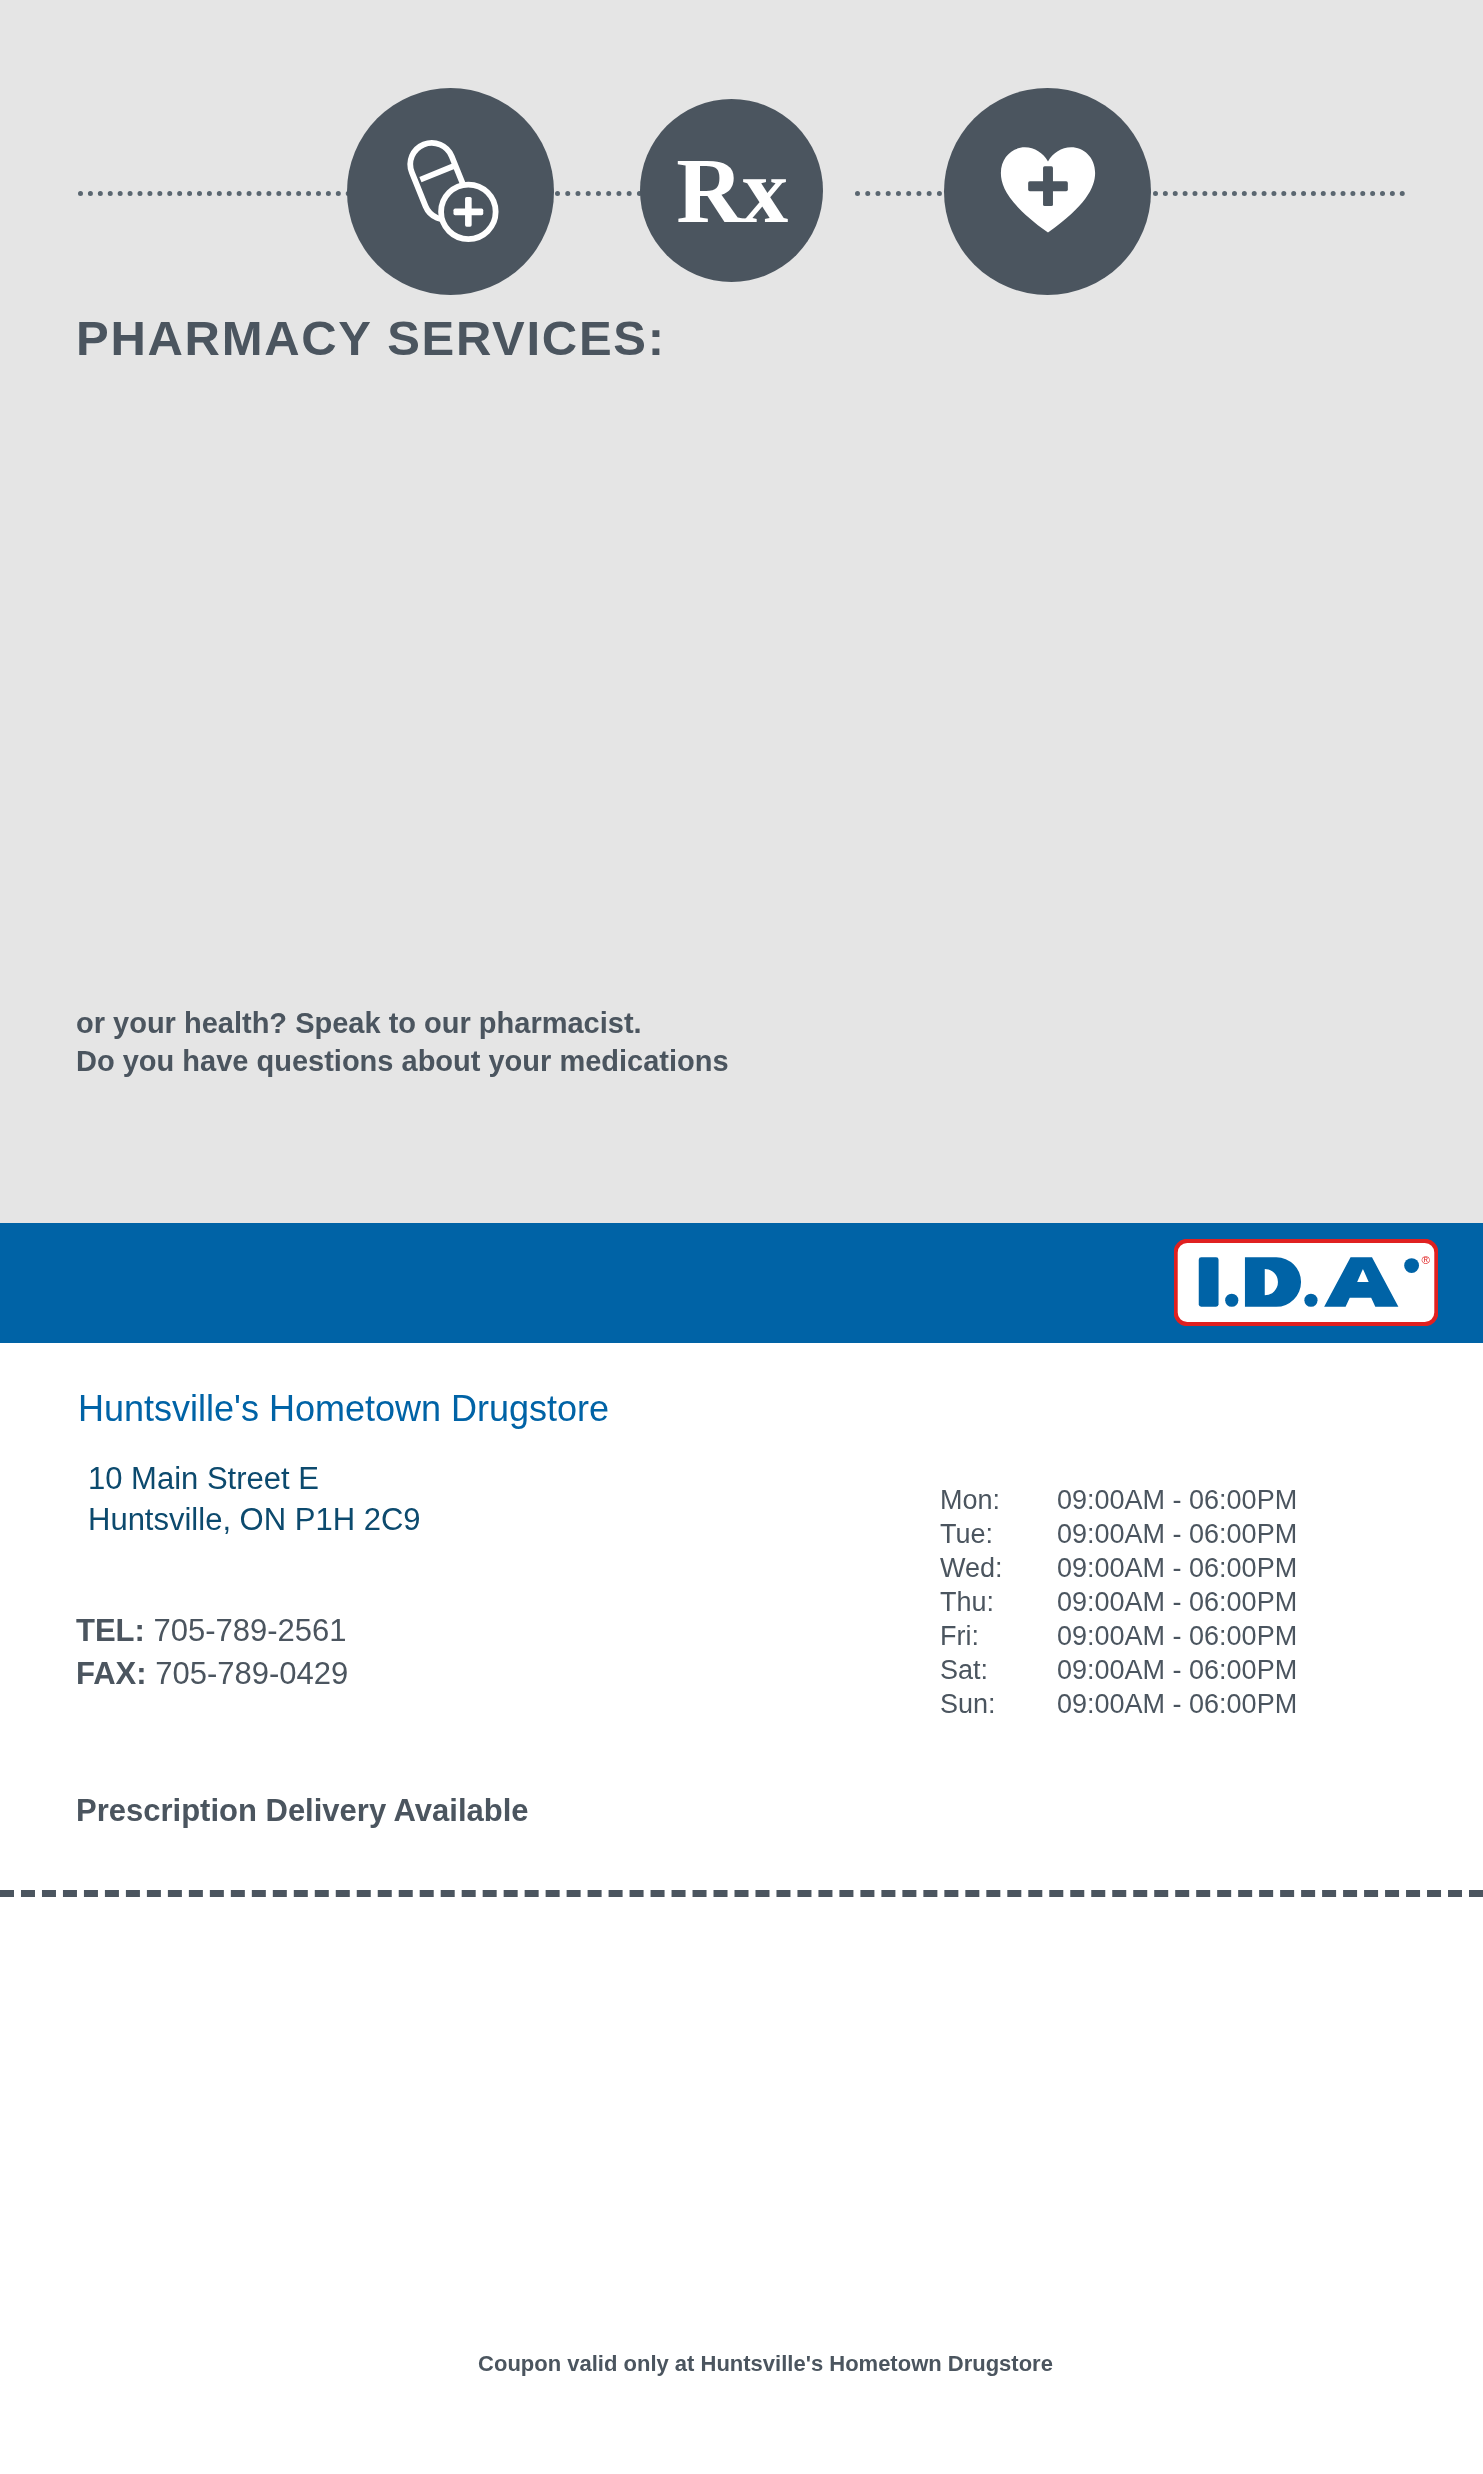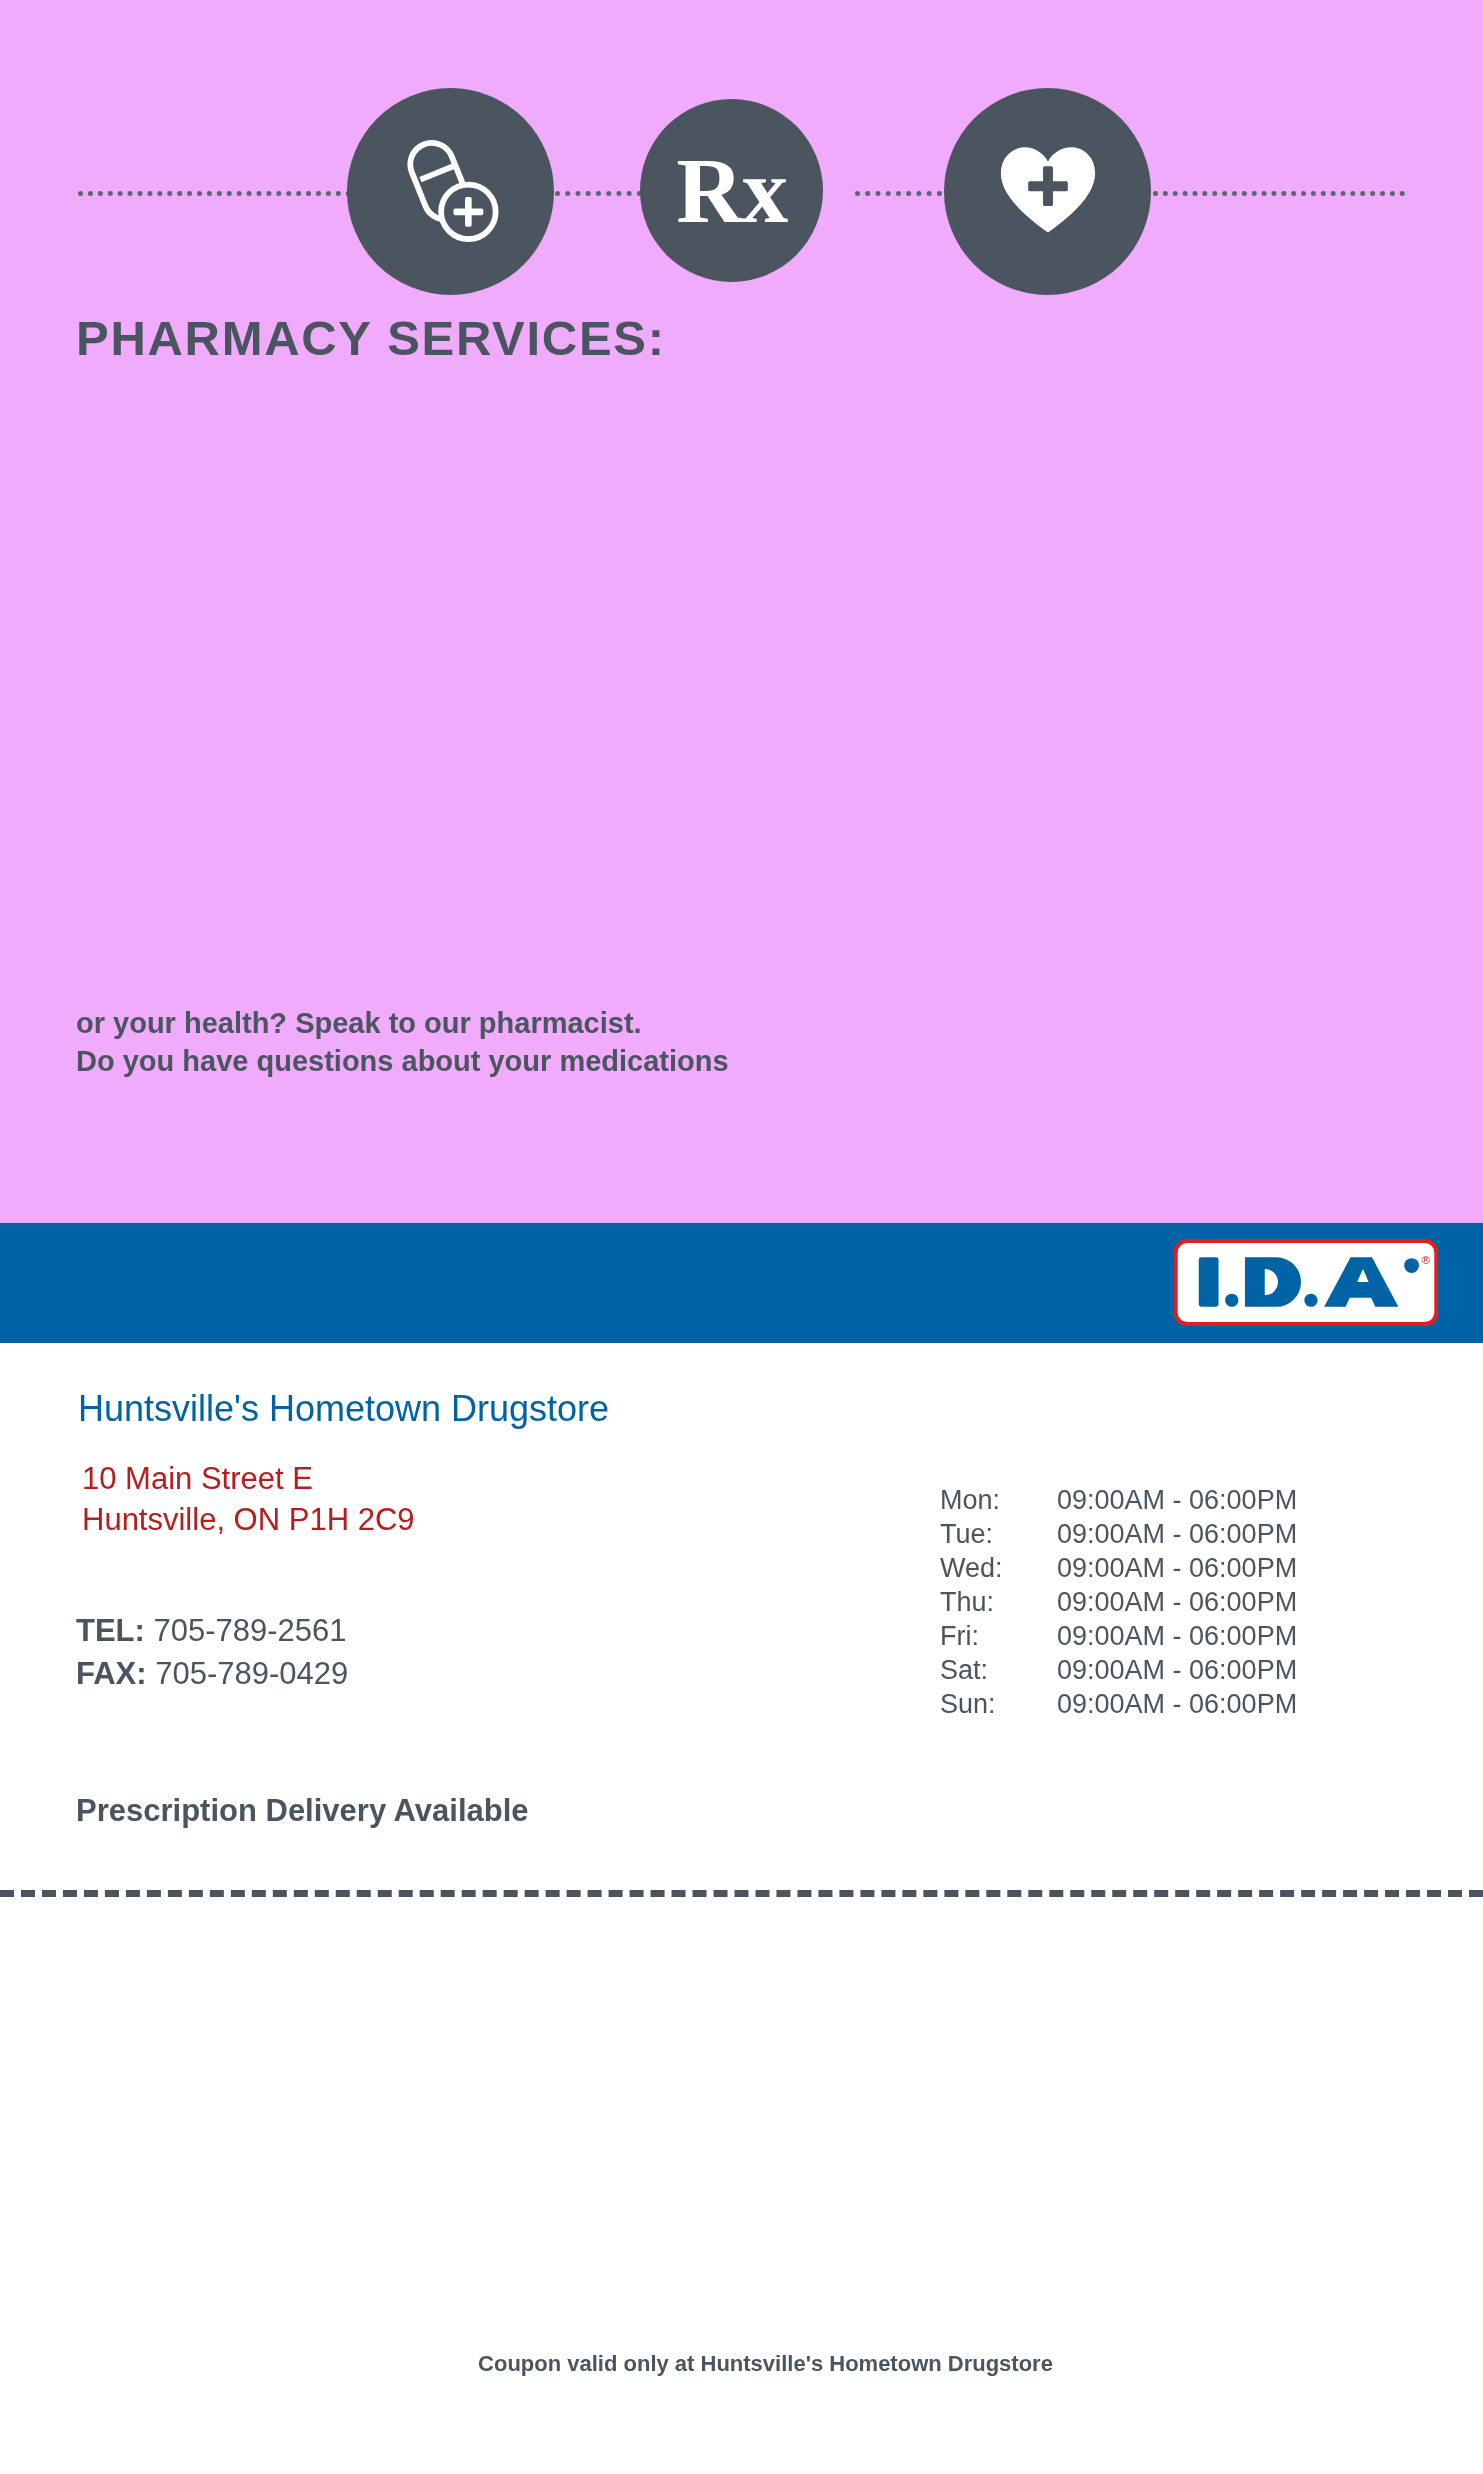--- a/index.html
+++ b/index.html
@@ -17,21 +17,21 @@
     background: #ffffff;
     overflow: hidden;
   }
 
   
   .top-panel {
     position: absolute;
     left: 0; top: 0;
     width: 1483px;
     height: 1223px;
-    background: #f0abfc;
+    background: #e5e5e5;
   }
 
   
   .icon-strip {
     position: absolute;
     left: 0; top: 40px;
     width: 1483px;
     height: 207px;
   }
   .dotted-line {
@@ -122,25 +122,25 @@
   .store-name {
     position: absolute;
     left: 78px;
     top: 1388px;
     font-size: 36px;
     font-weight: normal;
     color: #0063a6;
   }
   .store-address {
     position: absolute;
-    left: 82px;
+    left: 88px;
     top: 1458px;
     font-size: 31px;
     line-height: 1.33;
-    color: #b91c1c;
+    color: #0c4a6e;
   }
   .store-phone {
     position: absolute;
     left: 76px;
     top: 1610px;
     font-size: 31px;
     line-height: 1.38;
     color: #4b555f;
   }
   .store-phone .lbl { font-weight: bold; }

